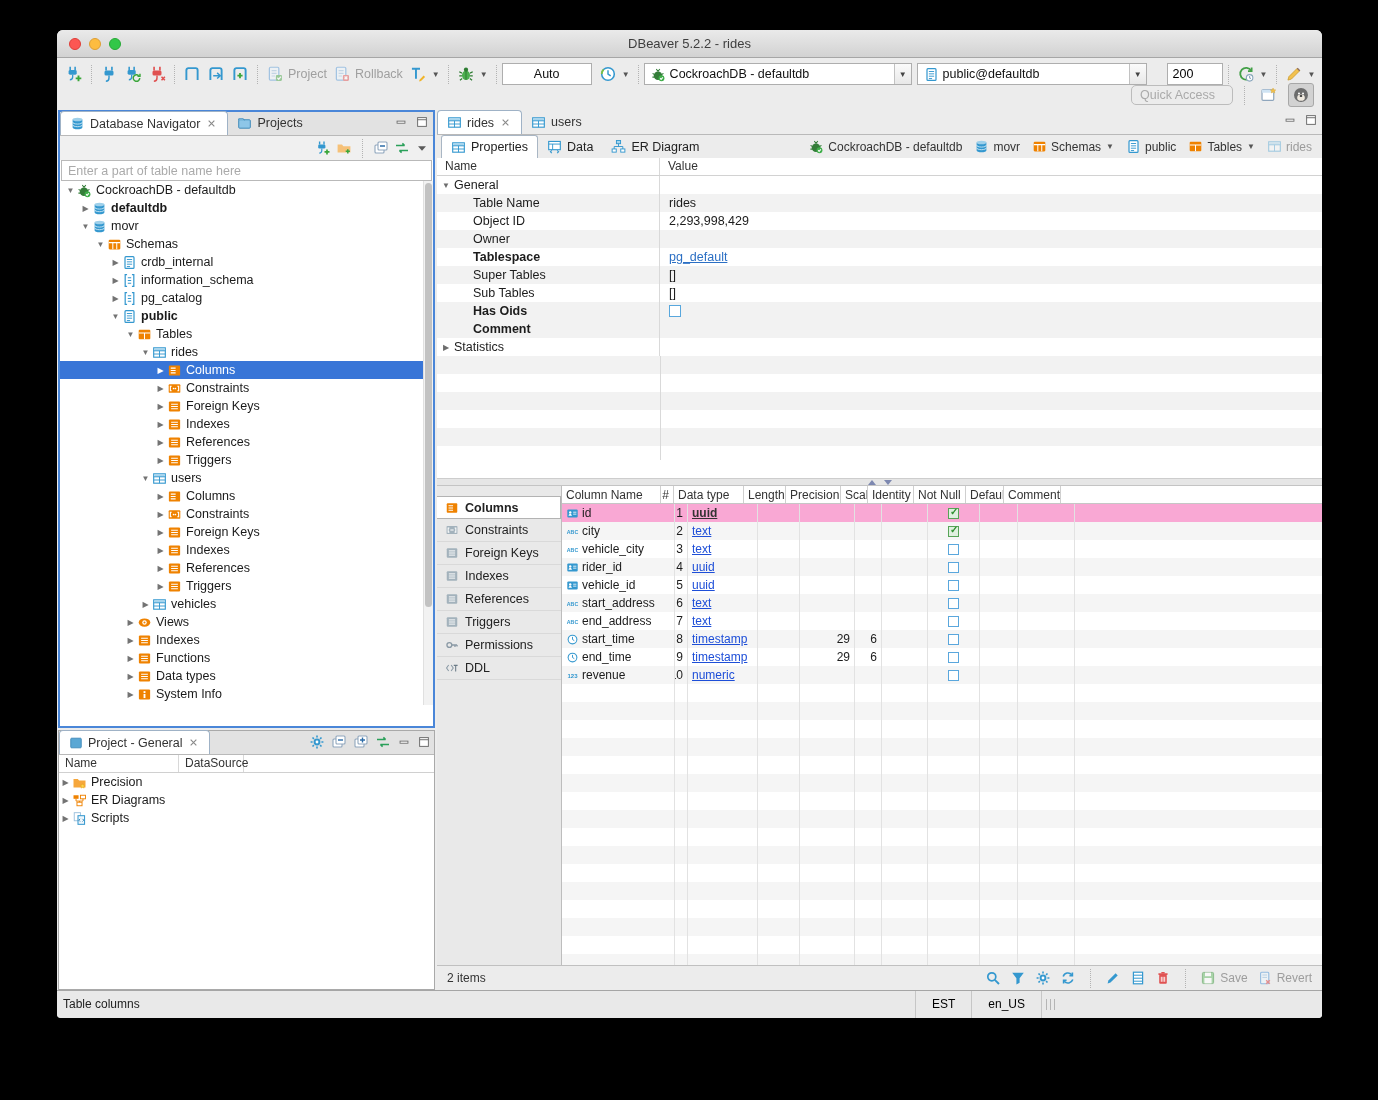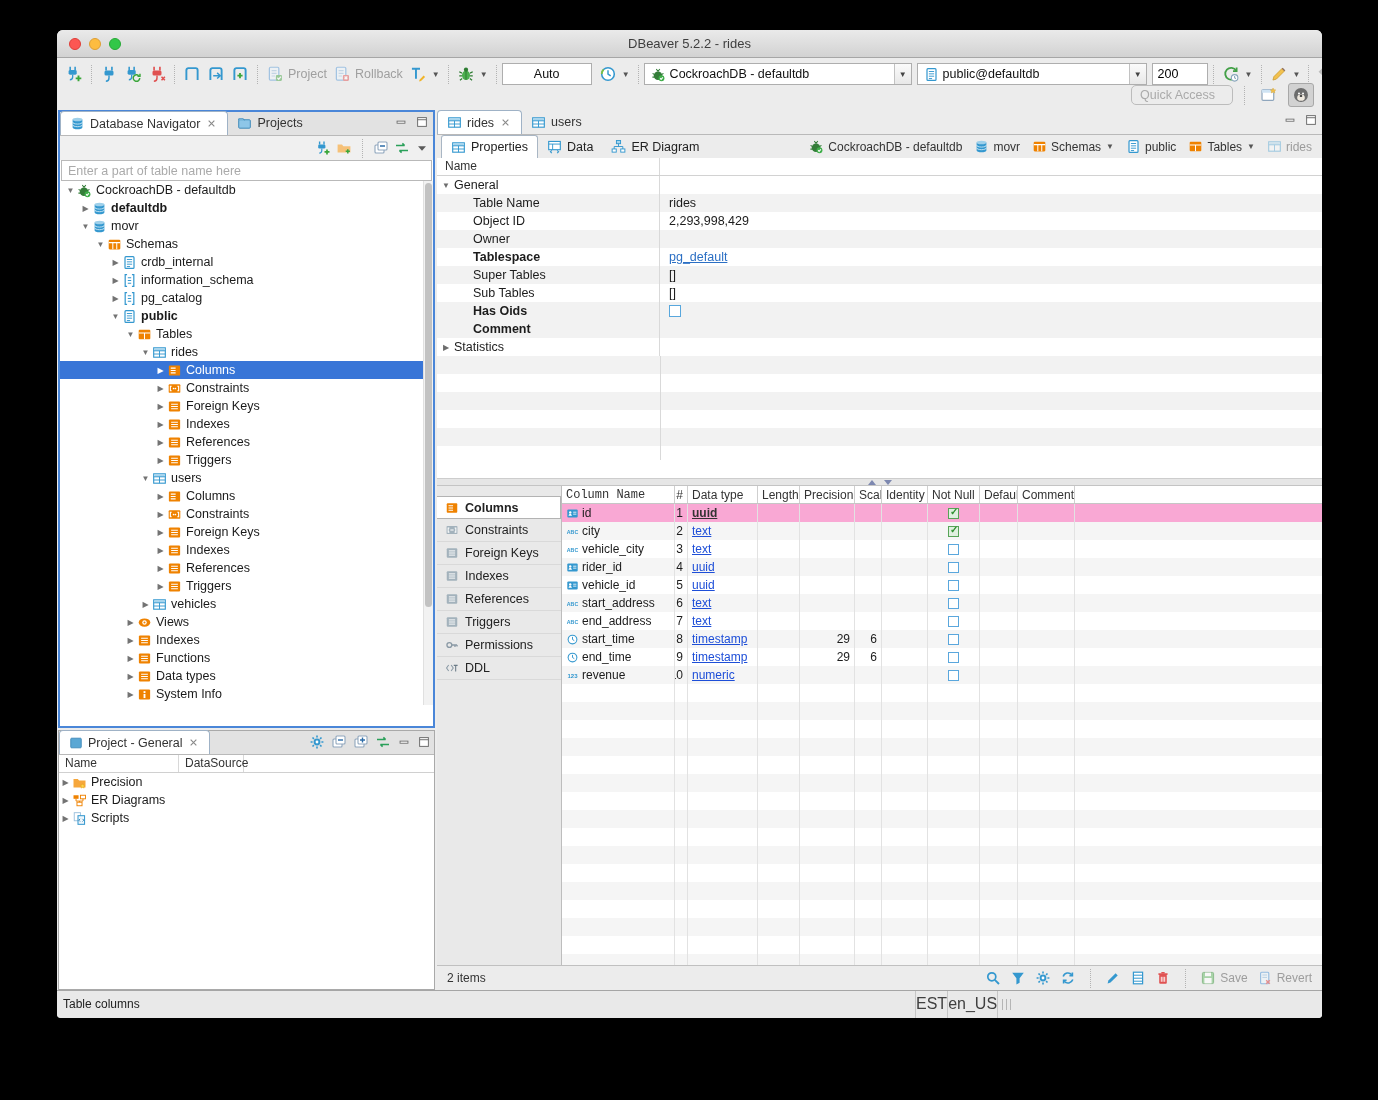--- a/index.html
+++ b/index.html
@@ -107,21 +107,21 @@
   
   .dtoolbar{position:absolute;left:0;top:855px;width:100%;height:25px;background:#ececec;border-top:1px solid #c0c0c0;display:flex;align-items:center;padding:0 10px}
   .dtoolbar .cnt{font-size:12px;color:#333}
   .dticons{margin-left:auto;display:flex;align-items:center;gap:9px}
   .dbtn{display:flex;align-items:center;gap:4px}
   .dbtn .lbl{font-size:12px;color:#9d9d9d}
   
   .statusbar{position:absolute;left:0;top:960px;width:100%;height:28px;background:#e9e9e9;border-top:1px solid #a5a5a5}
   .sbleft{position:absolute;left:6px;top:0;line-height:27px;font-size:12px;color:#222}
   .sbright{position:absolute;left:858px;top:0;height:100%;display:flex;align-items:stretch}
-  .sbcell{padding:0 0;line-height:26px;font-size:16px;color:#404040;border-left:1px solid #c6c6c6;border-right:1px solid #c6c6c6}
+  .sbcell{padding:0 16px;line-height:26px;font-size:12px;color:#000000;border-left:1px solid #c6c6c6;border-right:1px solid #c6c6c6}
   .grip{width:12px;margin-left:4px;background:repeating-linear-gradient(90deg,#b5b5b5 0 1px,transparent 1px 4px);margin-top:8px;margin-bottom:8px}
 </style>
 </head>
 <body>
 
 <div class="window">
 
   <div class="titlebar">
     <span class="traffic t-red"></span>
     <span class="traffic t-yel"></span>
@@ -277,21 +277,21 @@
           <span class="ic ic15">
             <svg viewBox="0 0 16 16" xmlns="http://www.w3.org/2000/svg">
               <rect x="3.2" y="1.8" width="9.6" height="12.4" rx="1" fill="#fff" stroke="#3498cf" stroke-width="1.3"></rect>
               <path d="M5.2 4.8h5.6M5.2 7.3h5.6M5.2 9.8h5.6M5.2 12.3h3.4" stroke="#3498cf" stroke-width="1"></path>
             </svg>
           </span>
           <span>public@defaultdb</span>
         </span>
       <span class="cbtn">▼</span>
     </span>
-    <input class="field" style="width: 56px; margin-left: 5px;" value="200">
+    <input class="field" style="width: 56px; margin-left: 20px;" value="200">
     <span class="sep"></span>
     <span class="tbtn">
         <span class="ic ic18">
           <svg viewBox="0 0 16 16" xmlns="http://www.w3.org/2000/svg">
             <path d="M12.6 5.2A5.2 5.2 0 1 0 13.2 8.8" stroke="#43a047" stroke-width="1.6" fill="none"></path>
             <path d="M13 2.2v3.2H9.8" fill="none" stroke="#43a047" stroke-width="1.6"></path>
             <circle cx="11.2" cy="11.4" r="2.9" fill="#fff" stroke="#8aa7bd"></circle>
             <path d="M11.2 9.8v1.6l1.1.8" stroke="#8aa7bd" fill="none"></path>
           </svg>
         </span>
@@ -967,20 +967,21 @@
               </svg>
             </span>
             <span>rides</span>
           </span>
         </span>
     </div>
 
     <div class="props">
       <div class="phead">
         <div class="c1">Name</div>
+        <div class="c2">Value</div>
       </div>
       <div id="proprows">
           <div class="prow">
             <div class="c1">
               <span class="garrow" style="margin-left:3px">▼</span>
               <span class="pname">General</span>
             </div>
             <div class="c2"></div>
           </div>
           <div class="prow stripe">
@@ -1133,21 +1134,21 @@
               <svg viewBox="0 0 16 16" xmlns="http://www.w3.org/2000/svg">
                 <path d="M4.2 4.6 1.8 8l2.4 3.4M7 4.6 9.4 8 7 11.4" stroke="#8a99a5" stroke-width="1.2" fill="none"></path>
                 <path d="M10 5h4.4M12.2 5v7" stroke="#6b7b87" stroke-width="1.2"></path>
               </svg>
             </span>
             <span>DDL</span>
           </div>
         </div>
       <div class="dgrid">
         <div class="ghead" id="ghead">
-            <div class="gc" style="width: 113px; font-family: Liberation Mono, monospace;">Column Name</div>
+            <div class="gc" style="width: 99px;">Column Name</div>
             <div class="gc r" style="width: 13px;">#</div>
             <div class="gc" style="width: 70px;">Data type</div>
             <div class="gc" style="width: 42px;">Length</div>
             <div class="gc" style="width: 55px;">Precision</div>
             <div class="gc" style="width: 27px;">Scale</div>
             <div class="gc" style="width: 46px;">Identity</div>
             <div class="gc" style="width: 52px;">Not Null</div>
             <div class="gc" style="width: 38px;">Default</div>
             <div class="gc" style="width: 57px;">Comment</div>
             <div class="gc fill"></div>

